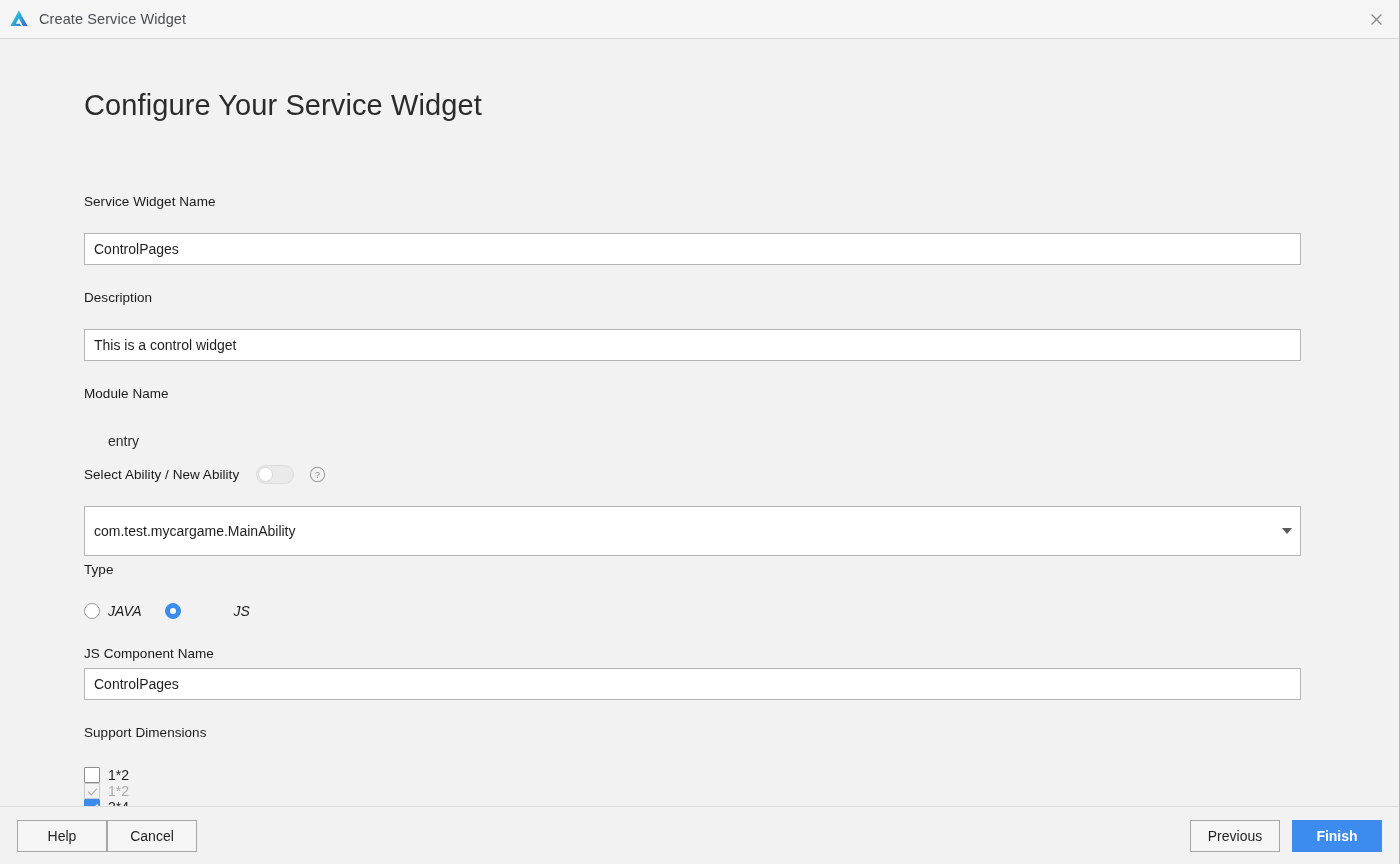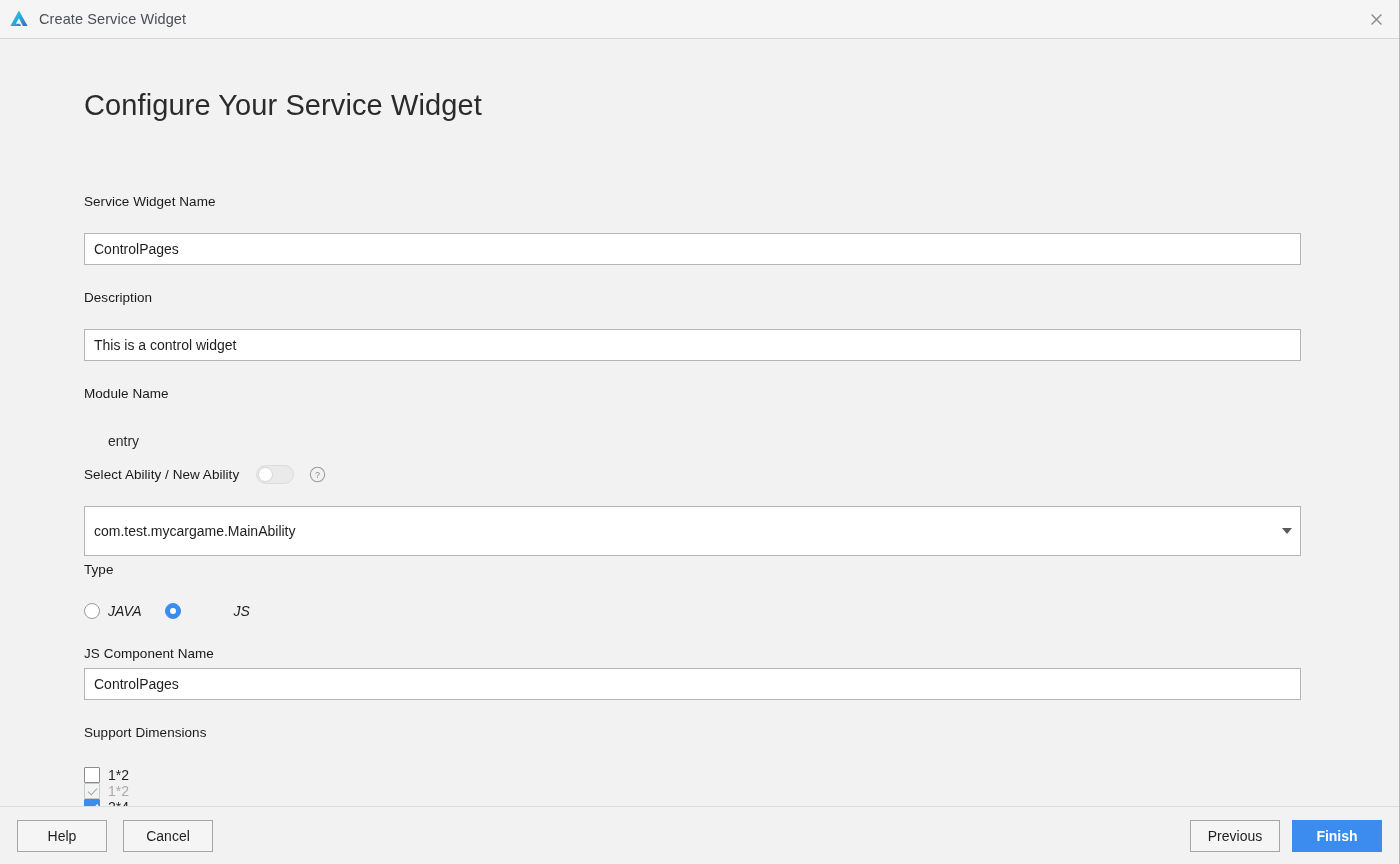--- a/index.html
+++ b/index.html
@@ -267,21 +267,21 @@
   .footer {
     height: 58px;
     min-height: 58px;
     border-top: 1px solid #dcdcdc;
     background: #f2f2f2;
     display: flex;
     align-items: center;
     padding: 0 17px;
     box-sizing: border-box;
   }
-  .footer-left { display: flex; align-items: flex-start; gap: 16px; }
+  .footer-left { display: flex; align-items: flex-start; }
   .footer-right { margin-left: auto; display: flex; align-items: flex-start; gap: 12px; }
 
   .btn {
     font-family: "Liberation Sans", sans-serif;
     font-size: 14px;
     height: 32px;
     min-width: 90px;
     padding: 0 14px;
     box-sizing: border-box;
     background: #f5f5f5;

